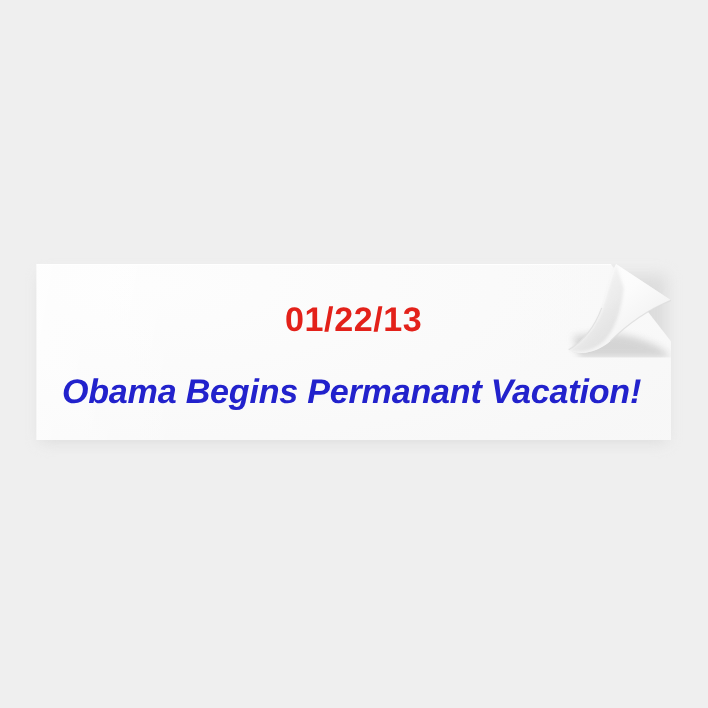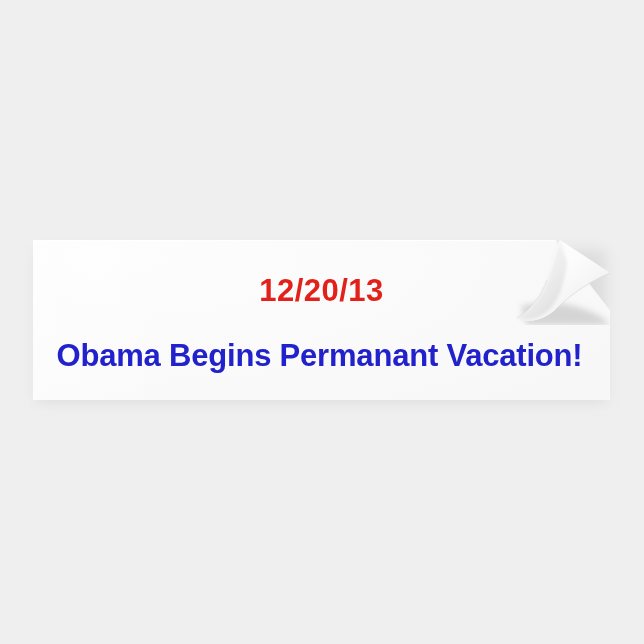--- a/index.html
+++ b/index.html
@@ -112,37 +112,38 @@
   }
 
   #headline {
     font-size: 31px;
     font-weight: bold;
     letter-spacing: -0.2px;
     line-height: 1;
     margin-top: 34px;
     margin-left: -4px;
     white-space: nowrap;
+    font-style: italic;
   }
 </style>
 </head>
 <body>
 
 <div id="canvas">
 
   <div id="sticker-wrap">
 
     <div id="sticker-shadow"></div>
 
     <div id="sticker-face"></div>
 
     <div id="sticker-sheen"></div>
 
     <div id="text-block">
-      <div id="date-line" style="color:#e3211a">12/20/13</div>
+      <div id="date-line" style="color:#e3211a">01/22/13</div>
       <div id="headline" style="color:#2222cc">Obama Begins Permanant Vacation!</div>
     </div>
 
     <div id="peel-layer">
       <svg width="105" height="85" viewBox="0 0 105 85" xmlns="http://www.w3.org/2000/svg">
         <defs>
           <linearGradient id="curlFill" x1="0" y1="0" x2="0.85" y2="1">
             <stop offset="0%" stop-color="#ffffff"></stop>
             <stop offset="45%" stop-color="#fdfdfd"></stop>
             <stop offset="78%" stop-color="#f3f3f3"></stop>

